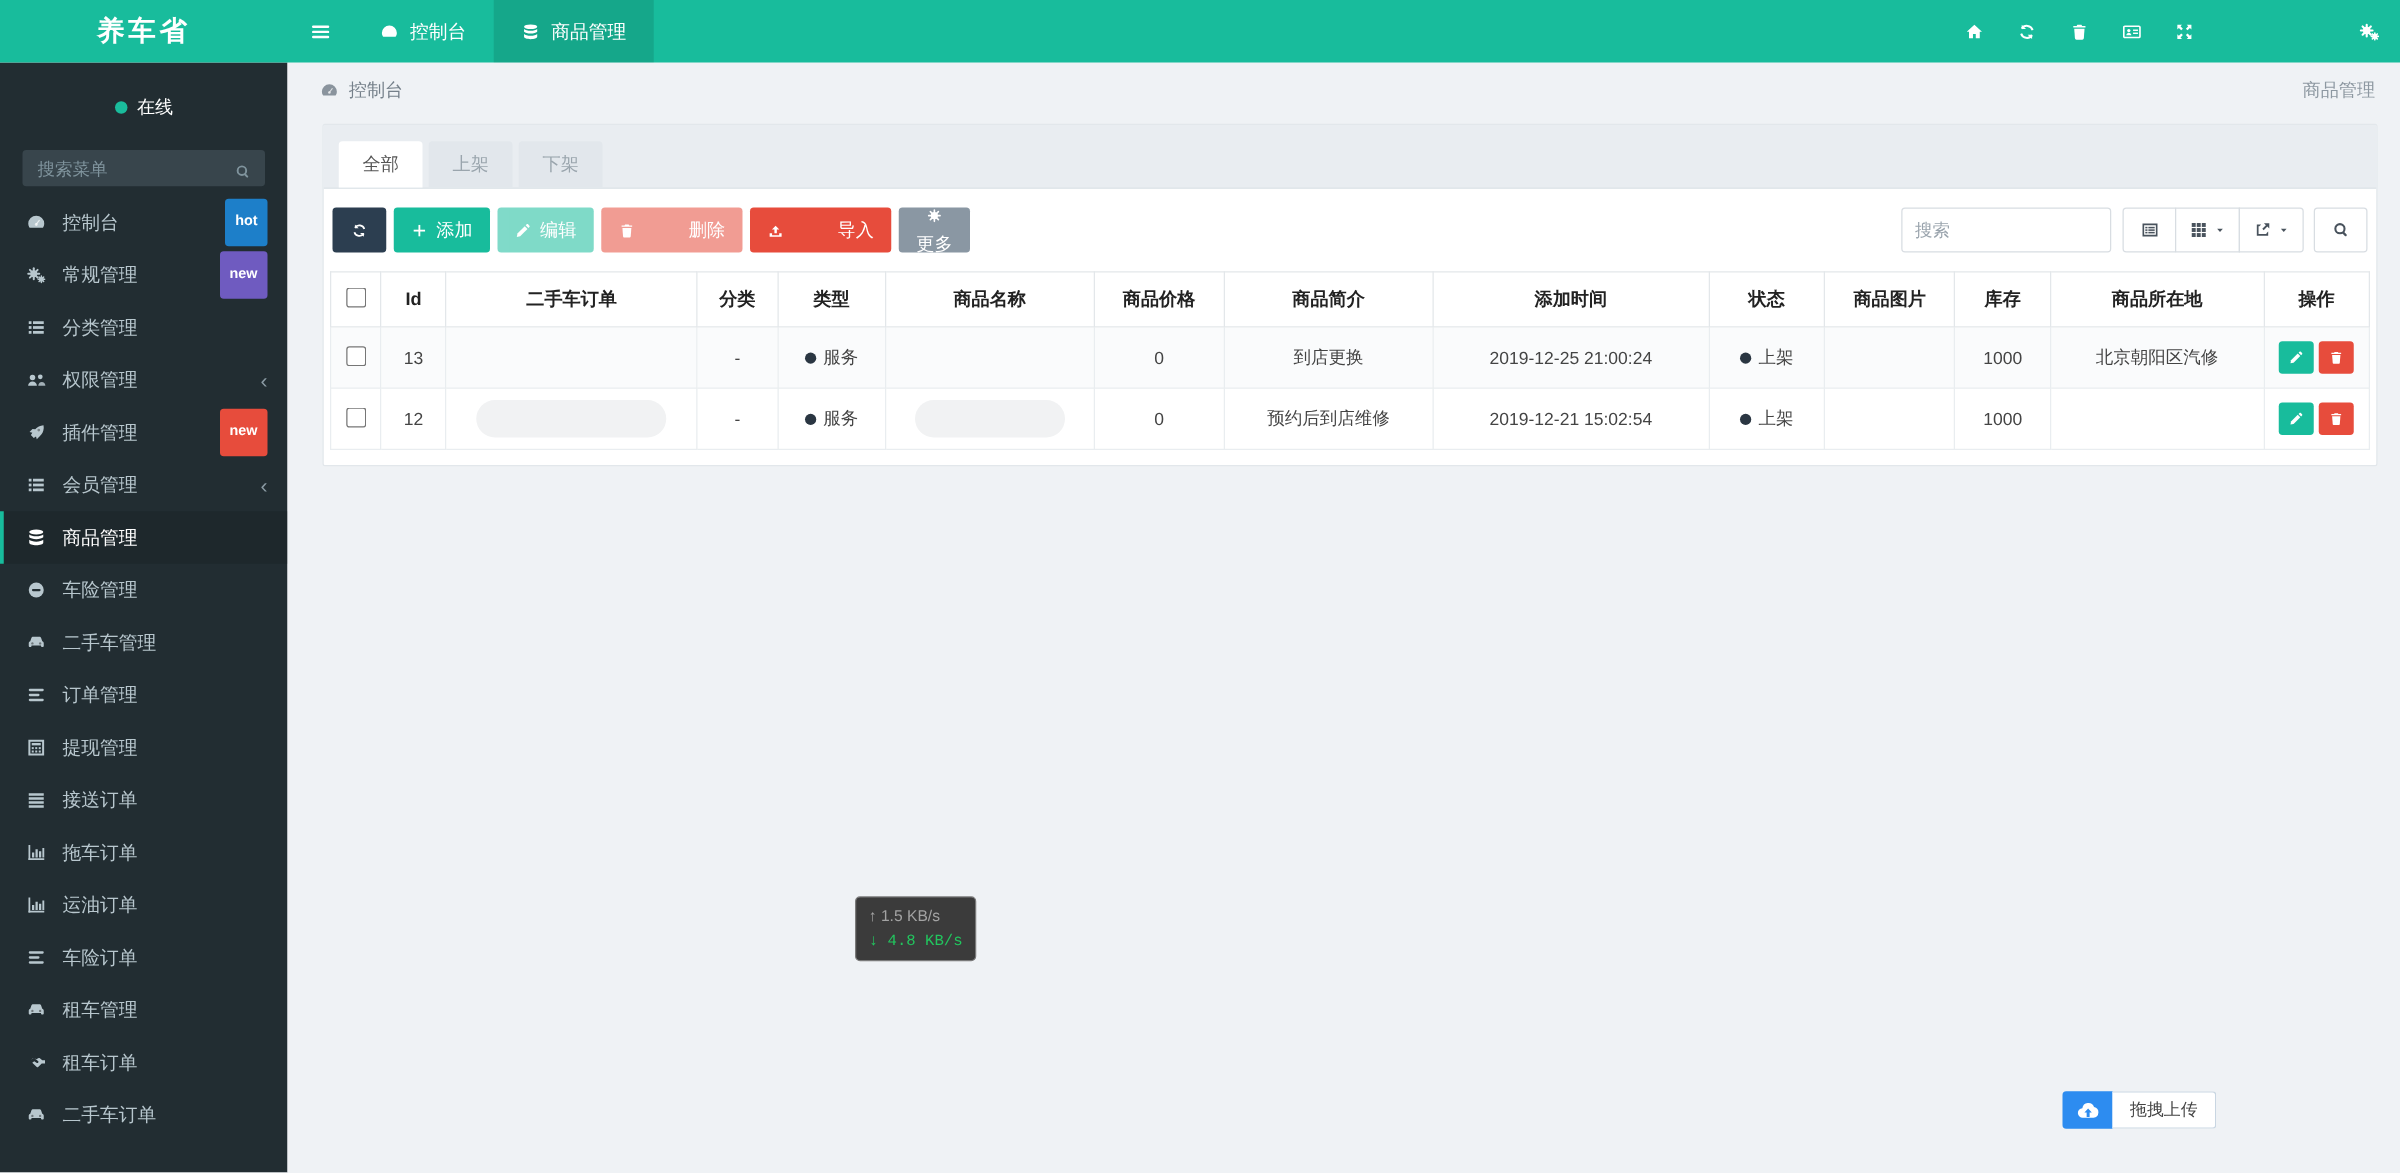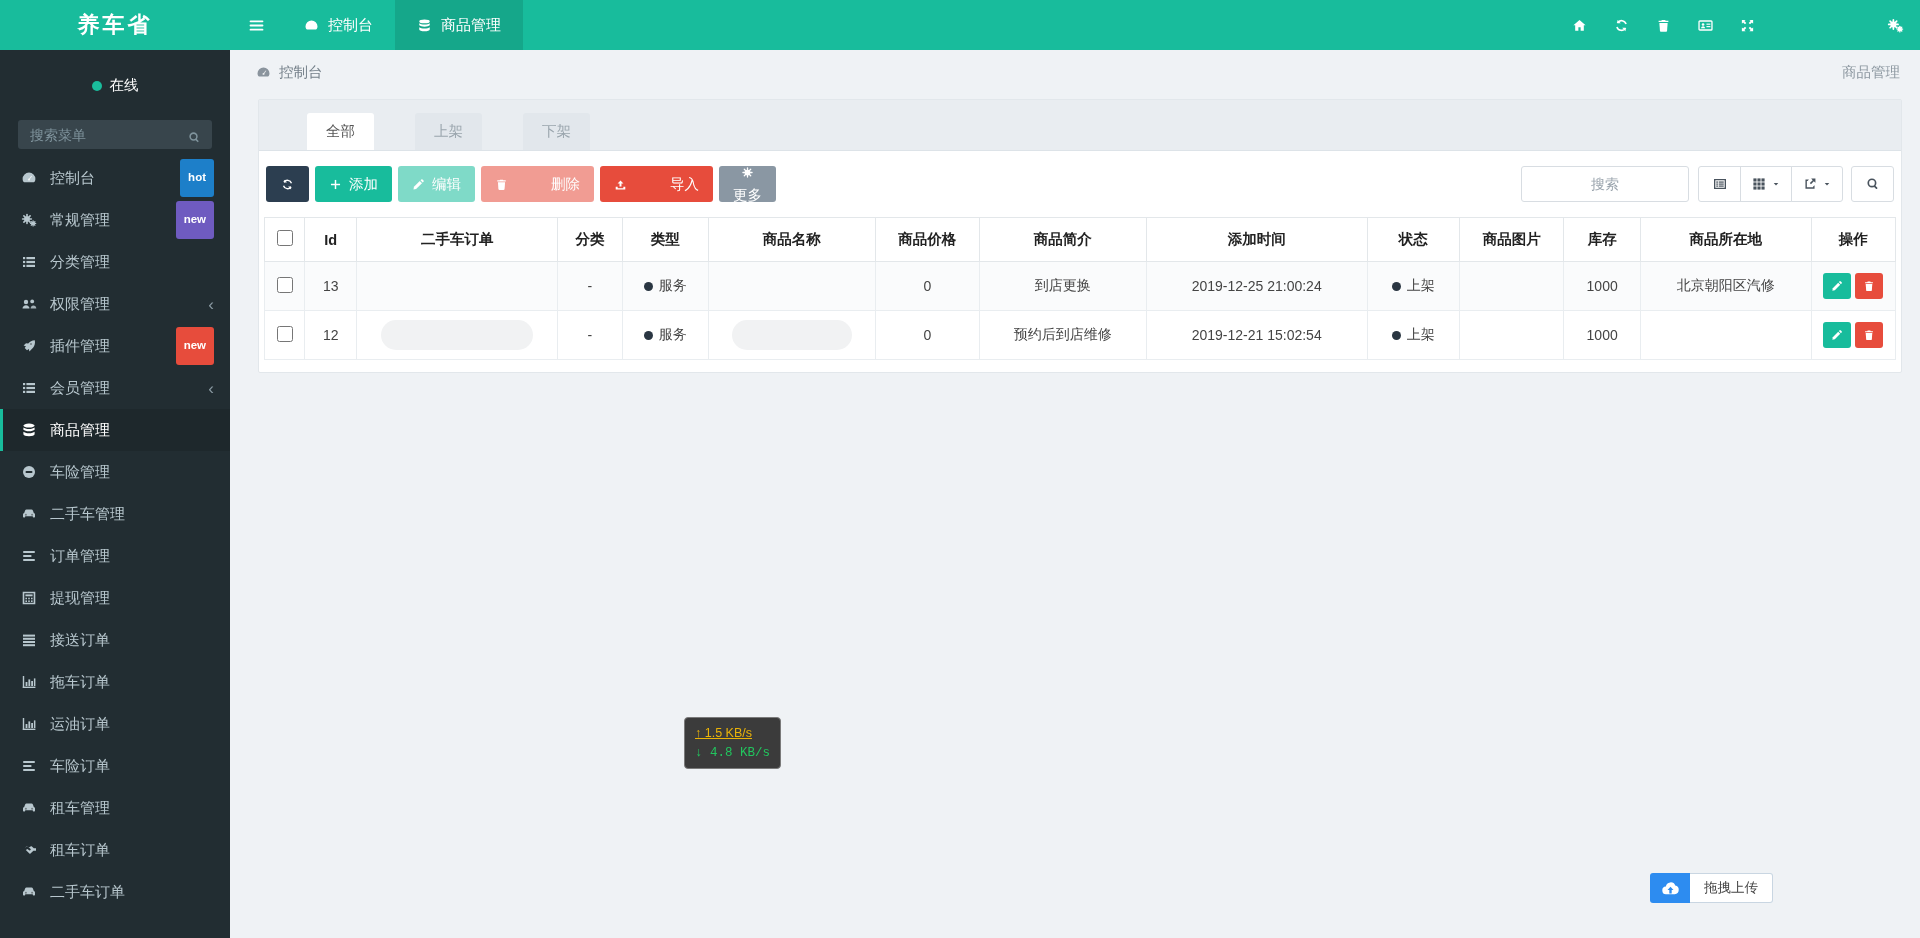--- a/index.html
+++ b/index.html
@@ -39,35 +39,35 @@
 
   
   .content{ position:absolute; left:230px; top:50px; right:0; bottom:0; background:#eff2f5; }
   .breadcrumb-row{ height:44px; display:flex; align-items:center; justify-content:space-between; padding:0 20px 0 26px; }
   .bc-left{ display:flex; align-items:center; gap:8px; color:#75808a; font-size:14.5px; }
   .bc-left i{ color:#8a949d; }
   .bc-right{ color:#8d98a1; font-size:14.5px; }
 
   .panel{ margin:5px 18px 0 28px; background:#fff; border:1px solid #e2e7eb; border-radius:2px; }
   .panel-heading{ background:#e9edf1; border-bottom:1px solid #dde3e8; padding:13px 12px 0; display:flex; gap:5px; }
-  .ftab{ height:37px; display:flex; align-items:center; padding:0 19px; font-size:14.5px; color:#9aa5ad; background:#e2e7ec; border-radius:3px 3px 0 0; cursor:pointer;margin-left:36px; }
+  .ftab{ height:37px; display:flex; align-items:center; padding:0 19px; font-size:14.5px; color:#9aa5ad; background:#e2e7ec; border-radius:3px 3px 0 0; cursor:pointer; }
   .ftab.active{ background:#fff; color:#555; }
   .panel-body{ padding:15px 5px 12px; }
 
   .toolbar-row{ display:flex; justify-content:space-between; align-items:center; padding:0 2px; margin-bottom:15px; }
   .toolbar-left{ display:flex; gap:6px; }
   .btn{ height:36px; border:none; border-radius:3px; color:#fff; font-size:14.5px; display:inline-flex; align-items:center; gap:7px; padding:0 14px; cursor:pointer; }
   .btn i{ width:13px; height:13px; }
   .btn-dark{ background:#2c3e50; width:43px; justify-content:center; padding:0; }
   .btn-success{ background:#18bc9c; }
   .btn-danger{ background:#e74c3c;gap:43px; }
   .btn-secondary{ background:#8a97a3;flex-direction:column; }
   .btn.dis{ opacity:.55; cursor:not-allowed; }
   .toolbar-right{ display:flex; align-items:center; gap:9px; }
-  .tb-search{ width:168px; height:36px; border:1px solid #d8dde2; border-radius:3px; padding:0 10px; font-size:14px; color:#555; outline:none;text-align:center; }
+  .tb-search{ width:168px; height:36px; border:1px solid #d8dde2; border-radius:3px; padding:0 10px; font-size:14px; color:#555; outline:none; }
   .tb-search::placeholder{ color:#9aa4ad; }
   .btn-group{ display:flex; }
   .btn-default{ height:36px; min-width:43px; background:#fff; border:1px solid #d8dde2; color:#49535d; display:inline-flex; align-items:center; justify-content:center; gap:6px; padding:0 11px; cursor:pointer; margin-left:-1px; }
   .btn-group .btn-default:first-child{ border-radius:3px 0 0 3px; margin-left:0; }
   .btn-group .btn-default:last-child{ border-radius:0 3px 3px 0; }
   .btn-default i{ width:14px; height:14px; }
   .btn-default .caret{ width:8px; height:8px; }
   .btn-search-go{ border-radius:3px; }
 
   table{ width:100%; border-collapse:collapse; table-layout:fixed; }
@@ -80,21 +80,21 @@
   .action-btn{ width:28px; height:26px; border:none; border-radius:3px; color:#fff; display:inline-flex; align-items:center; justify-content:center; margin:0 2px; cursor:pointer; }
   .action-btn i{ width:12px; height:12px; }
   .action-edit{ background:#18bc9c; }
   .action-del{ background:#e74c3c; }
   input[type=checkbox]{ width:16px; height:16px; cursor:pointer; }
 
   .summary{ padding:17px 2px 5px; font-size:14.5px; color:#333; }
 
   
   .net-monitor{ position:absolute; left:684px; top:717px; background:#3b3b3b; border:1px solid #7a7a7a; border-radius:4px; padding:5px 10px; font-size:12.5px; line-height:1.6; z-index:9; }
-  .net-up{ color:#eab308;text-decoration:underline; }
+  .net-up{ color:#a3a3a3; }
   .net-down{ color:#22c55e;font-family:Liberation Mono, monospace; }
 
   .upload-widget{ position:absolute; right:147px; bottom:35px; display:flex; height:30px; z-index:9; }
   .upload-icon{ width:40px; background:#2d8cf0; border-radius:3px 0 0 3px; display:flex; align-items:center; justify-content:center; color:#fff; cursor:pointer; }
   .upload-icon i{ width:19px; height:19px; }
   .upload-label{ background:#fff; border:1px solid #c9d6e2; border-left:none; border-radius:0 3px 3px 0; display:flex; align-items:center; padding:0 14px; font-size:13.5px; color:#444; cursor:pointer; }
 </style>
 </head>
 <body>
 

